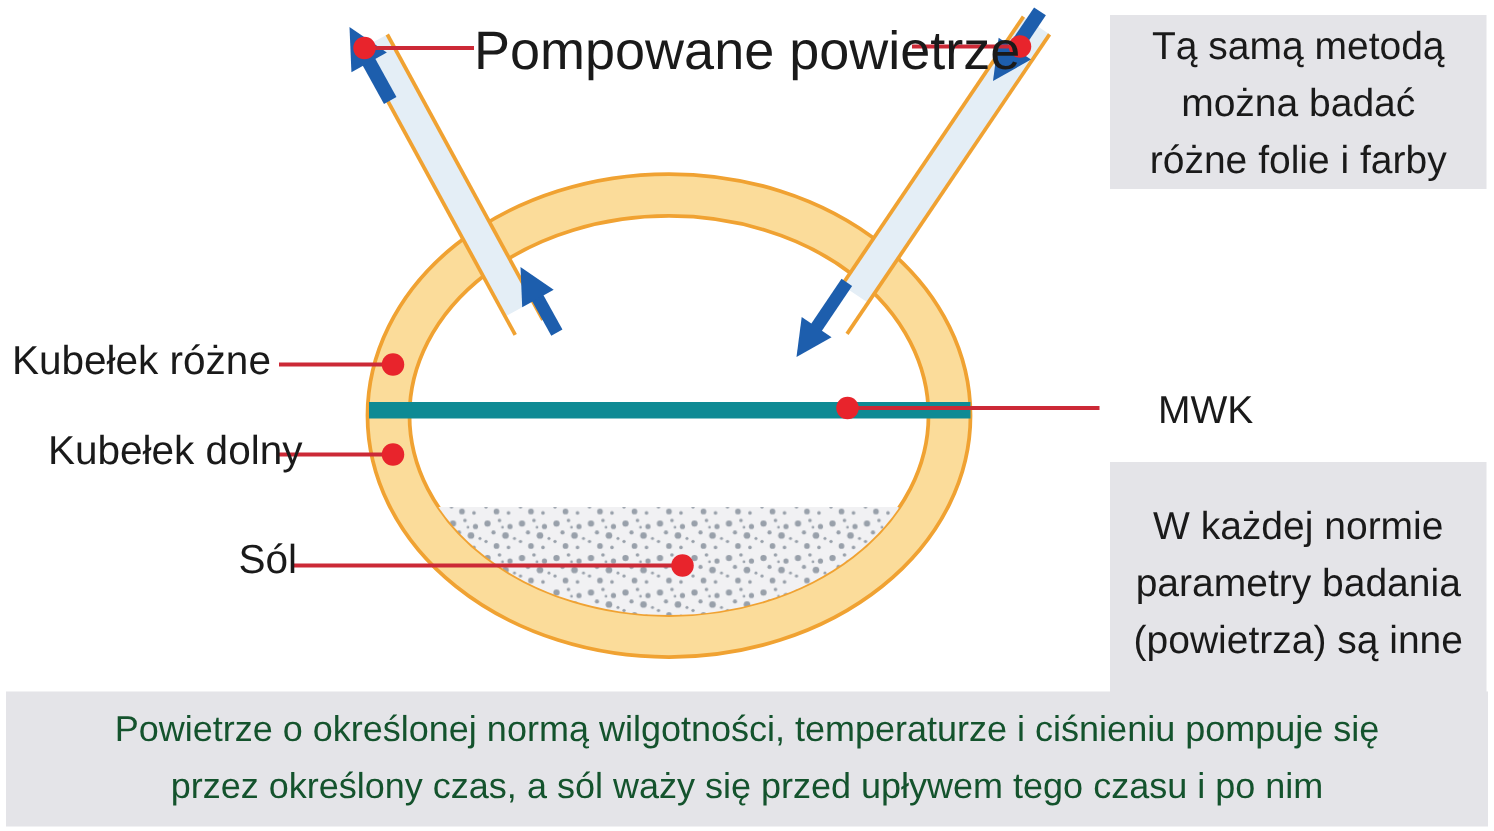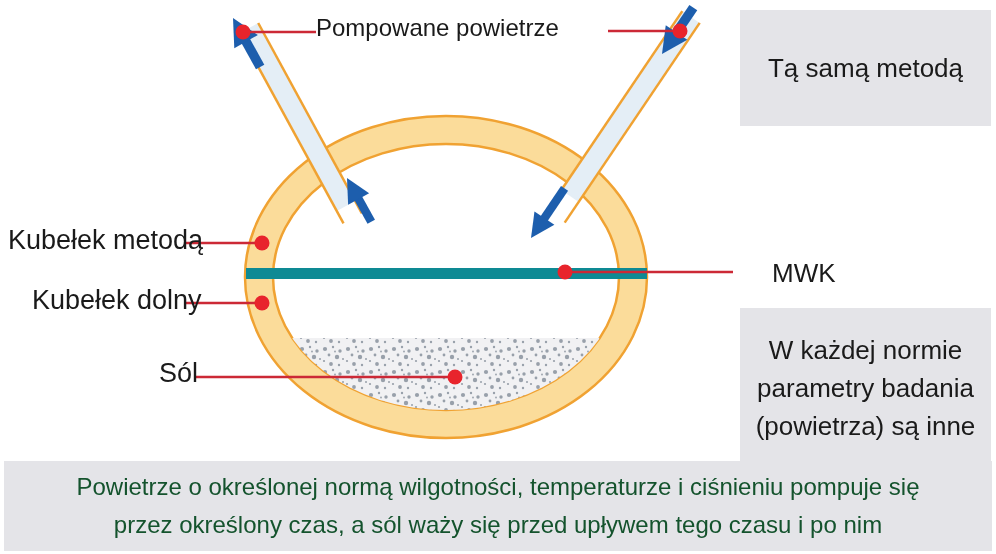--- a/index.html
+++ b/index.html
@@ -2,21 +2,21 @@
 <html><head>
 <meta charset="utf-8">
 <style>
   html,body{margin:0;padding:0;background:#ffffff;}
   #stage{
     position:relative;width:996px;height:554px;background:#ffffff;overflow:hidden;
     font-family:"Liberation Sans",sans-serif;color:#1a1a1a;
   }
   #diagram-svg{position:absolute;left:0;top:0;width:996px;height:554px;}
   .lbl{position:absolute;white-space:nowrap;font-size:27px;line-height:1;color:#1a1a1a;}
-  .lbl-pump{left:316px;top:16px;font-size:24px;}
+  .lbl-pump{left:316px;top:16px;font-size:36px;}
   .lbl-upper{left:8px;top:227px;}
   .lbl-lower{left:8px;top:287px;margin-left:24px;}
   .lbl-salt{left:138px;top:360px;margin-left:21px;}
   .lbl-mwk{left:737px;top:260px;font-size:26px;margin-left:35px;}
   .info-box{
     position:absolute;background:#e4e4e8;display:flex;flex-direction:column;
     align-items:center;justify-content:center;text-align:center;
     font-size:26px;line-height:38px;color:#1a1a1a;
   }
   .info-box-top{left:740px;top:10px;width:251px;height:116px;}
@@ -104,27 +104,29 @@
       <circle cx="243" cy="32" r="7.5"></circle>
       <circle cx="680" cy="31" r="7.5"></circle>
       <circle cx="262" cy="243" r="7.5"></circle>
       <circle cx="262" cy="303" r="7.5"></circle>
       <circle cx="565" cy="272" r="7.5"></circle>
       <circle cx="455" cy="377" r="7.5"></circle>
     </g>
   </svg>
 
   <div class="lbl lbl-pump">Pompowane powietrze</div>
-  <div class="lbl lbl-upper">Kubełek metodą</div>
+  <div class="lbl lbl-upper">Kubełek różne</div>
   <div class="lbl lbl-lower">Kubełek dolny</div>
   <div class="lbl lbl-salt">Sól</div>
   <div class="lbl lbl-mwk">MWK</div>
 
   <div class="info-box info-box-top">
     <span class="line">Tą samą metodą</span>
+    <span class="line">można badać</span>
+    <span class="line">różne folie i farby</span>
   </div>
   <div class="info-box info-box-bottom">
     <span class="line">W każdej normie</span>
     <span class="line">parametry badania</span>
     <span class="line">(powietrza) są inne</span>
   </div>
 
   <div class="caption">
     <span class="line">Powietrze o określonej normą wilgotności, temperaturze i ciśnieniu pompuje się</span>
     <span class="line">przez określony czas, a sól waży się przed upływem tego czasu i po nim</span>

